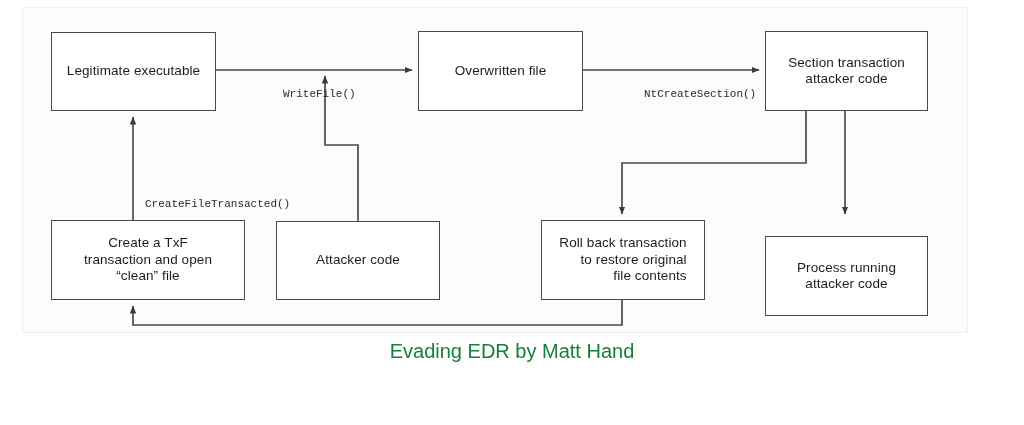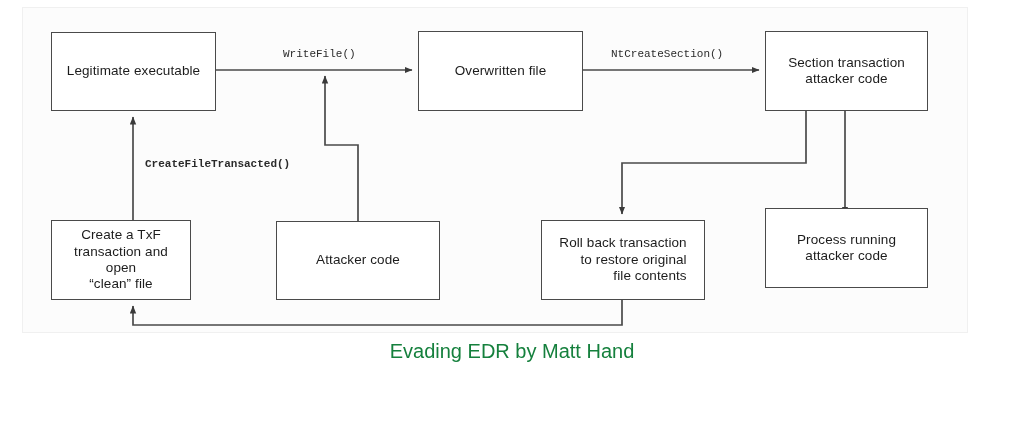--- a/index.html
+++ b/index.html
@@ -59,20 +59,21 @@
     white-space: pre-line;
   }
   
   .edge-label {
     position: absolute;
     font-family: "Liberation Mono", monospace;
     font-size: 11px;
     color: #2a2a2a;
     white-space: nowrap;
     letter-spacing: 0px;
+    margin-top: 40px;
   }
   #caption {
     position: absolute;
     left: 0;
     top: 340px;
     width: 1024px;
     text-align: center;
     font-family: "Liberation Sans", sans-serif;
     font-size: 20px;
     color: #15803d;
@@ -116,42 +117,42 @@
 
   <div class="node" style="left:418px; top:31px;  width:165px; height:80px;">
     <span class="node-label">Overwritten file</span>
   </div>
 
   <div class="node" style="left:765px; top:31px;  width:163px; height:80px;">
     <span class="node-label">Section transaction
 attacker code</span>
   </div>
 
-  <div class="node" style="left:51px;  top:220px; width:140px; height:80px;">
+  <div class="node" style="left:51px;  top:220px; width:194px; height:80px;">
     <span class="node-label">Create a TxF
 transaction and open
 “clean” file</span>
   </div>
 
   <div class="node" style="left:276px; top:221px; width:164px; height:79px;">
     <span class="node-label">Attacker code</span>
   </div>
 
   <div class="node" style="left:541px; top:220px; width:164px; height:80px;text-align:right;">
     <span class="node-label">Roll back transaction
 to restore original
 file contents</span>
   </div>
 
-  <div class="node" style="left:765px; top:208px; width:163px; height:80px;">
+  <div class="node" style="left:765px; top:236px; width:163px; height:80px;">
     <span class="node-label">Process running
 attacker code</span>
   </div>
 
   <div class="edge-label" style="left:283px; top:48px;">WriteFile()</div>
 
-  <div class="edge-label" style="left:611px; top:48px;">NtCreateSection()</div>
+  <div class="edge-label" style="left:644px; top:48px;">NtCreateSection()</div>
 
-  <div class="edge-label" style="left:145px; top:158px;font-weight:bold;">CreateFileTransacted()</div>
+  <div class="edge-label" style="left:145px; top:158px;">CreateFileTransacted()</div>
 
   <div id="caption">Evading EDR by Matt Hand</div>
 
 </div>
 
 </body></html>

